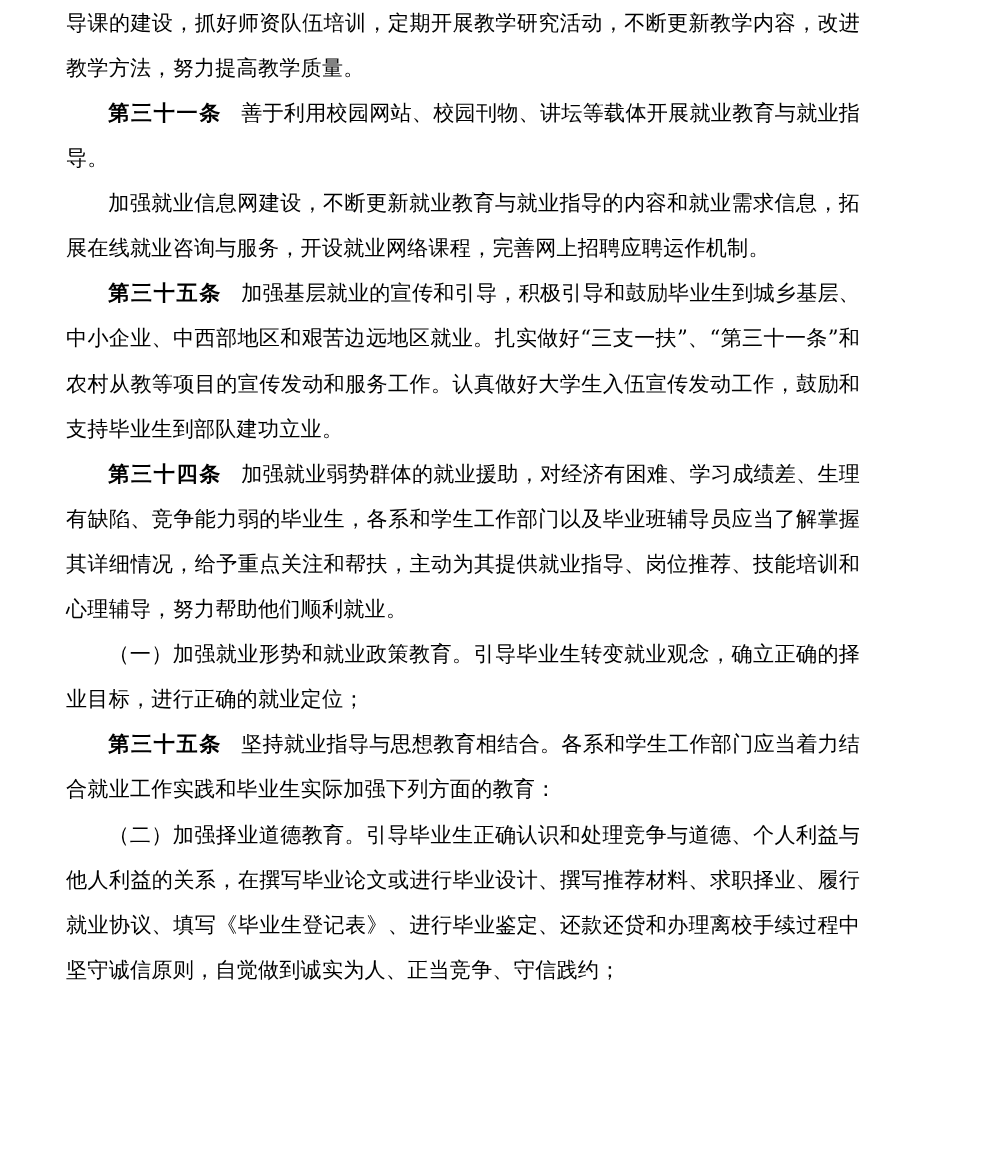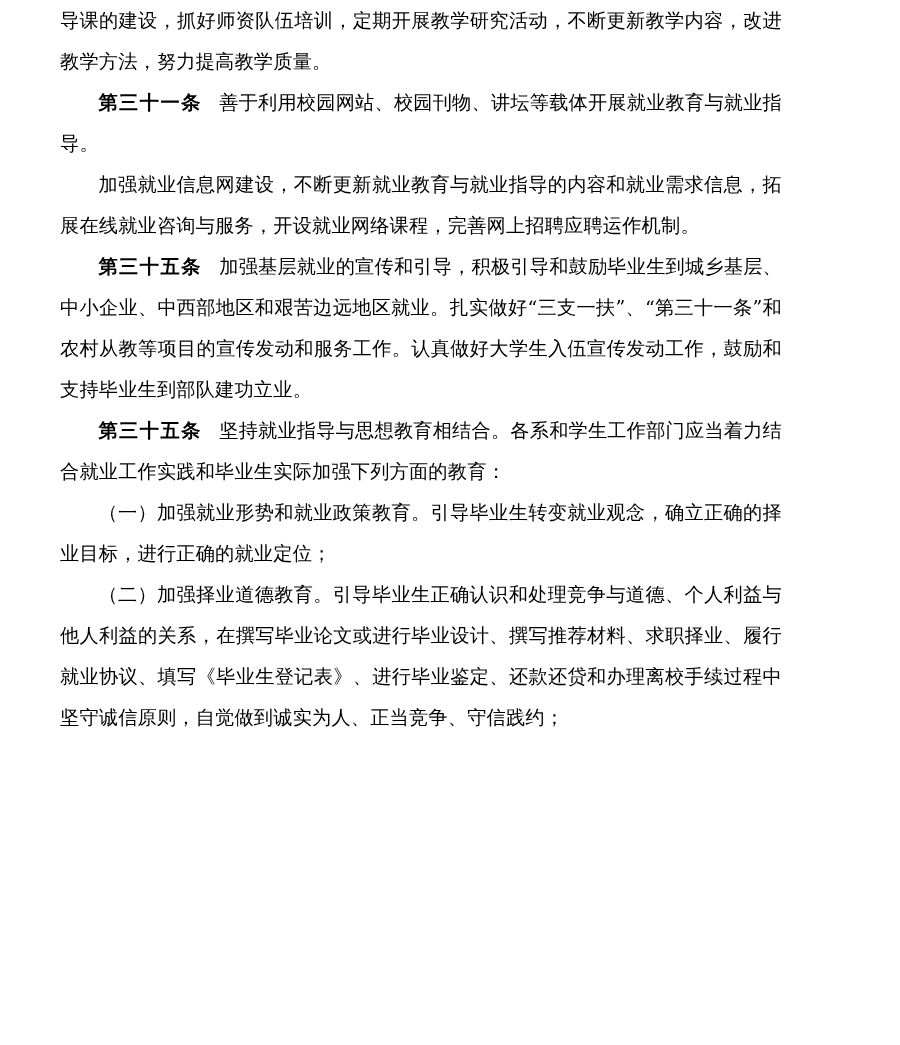--- a/index.html
+++ b/index.html
@@ -59,26 +59,29 @@
 
   <p class="para indent">
     <span>加强就业信息网建设，不断更新就业教育与就业指导的内容和就业需求信息，拓展在线就业咨询与服务，开设就业网络课程，完善网上招聘应聘运作机制。</span>
   </p>
 
 
   <p class="para indent">
     <span class="article-no">第三十五条</span><span class="gap"></span><span>加强基层就业的宣传和引导，积极引导和鼓励毕业生到城乡基层、中小企业、中西部地区和艰苦边远地区就业。扎实做好“三支一扶”、“第三十一条”和农村从教等项目的宣传发动和服务工作。认真做好大学生入伍宣传发动工作，鼓励和支持毕业生到部队建功立业。</span>
   </p>
 
-
   <p class="para indent">
-    <span class="article-no">第三十五条</span><span class="gap"></span><span>坚持就业指导与思想教育相结合。各系和学生工作部门应当着力结合就业工作实践和毕业生实际加强下列方面的教育：</span>
+    <span class="article-no">第三十四条</span><span class="gap"></span><span>加强就业弱势群体的就业援助，对经济有困难、学习成绩差、生理有缺陷、竞争能力弱的毕业生，各系和学生工作部门以及毕业班辅导员应当了解掌握其详细情况，给予重点关注和帮扶，主动为其提供就业指导、岗位推荐、技能培训和心理辅导，努力帮助他们顺利就业。</span>
   </p>
 
   <p class="para indent">
     <span>（一）加强就业形势和就业政策教育。引导毕业生转变就业观念，确立正确的择业目标，进行正确的就业定位；</span>
+  </p>
+
+  <p class="para indent">
+    <span class="article-no">第三十五条</span><span class="gap"></span><span>坚持就业指导与思想教育相结合。各系和学生工作部门应当着力结合就业工作实践和毕业生实际加强下列方面的教育：</span>
   </p>
 
   <p class="para indent">
     <span>（二）加强择业道德教育。引导毕业生正确认识和处理竞争与道德、个人利益与他人利益的关系，在撰写毕业论文或进行毕业设计、撰写推荐材料、求职择业、履行就业协议、填写《毕业生登记表》、进行毕业鉴定、还款还贷和办理离校手续过程中坚守诚信原则，自觉做到诚实为人、正当竞争、守信践约；</span>
   </p>
 
 </div>
 
 </body></html>

